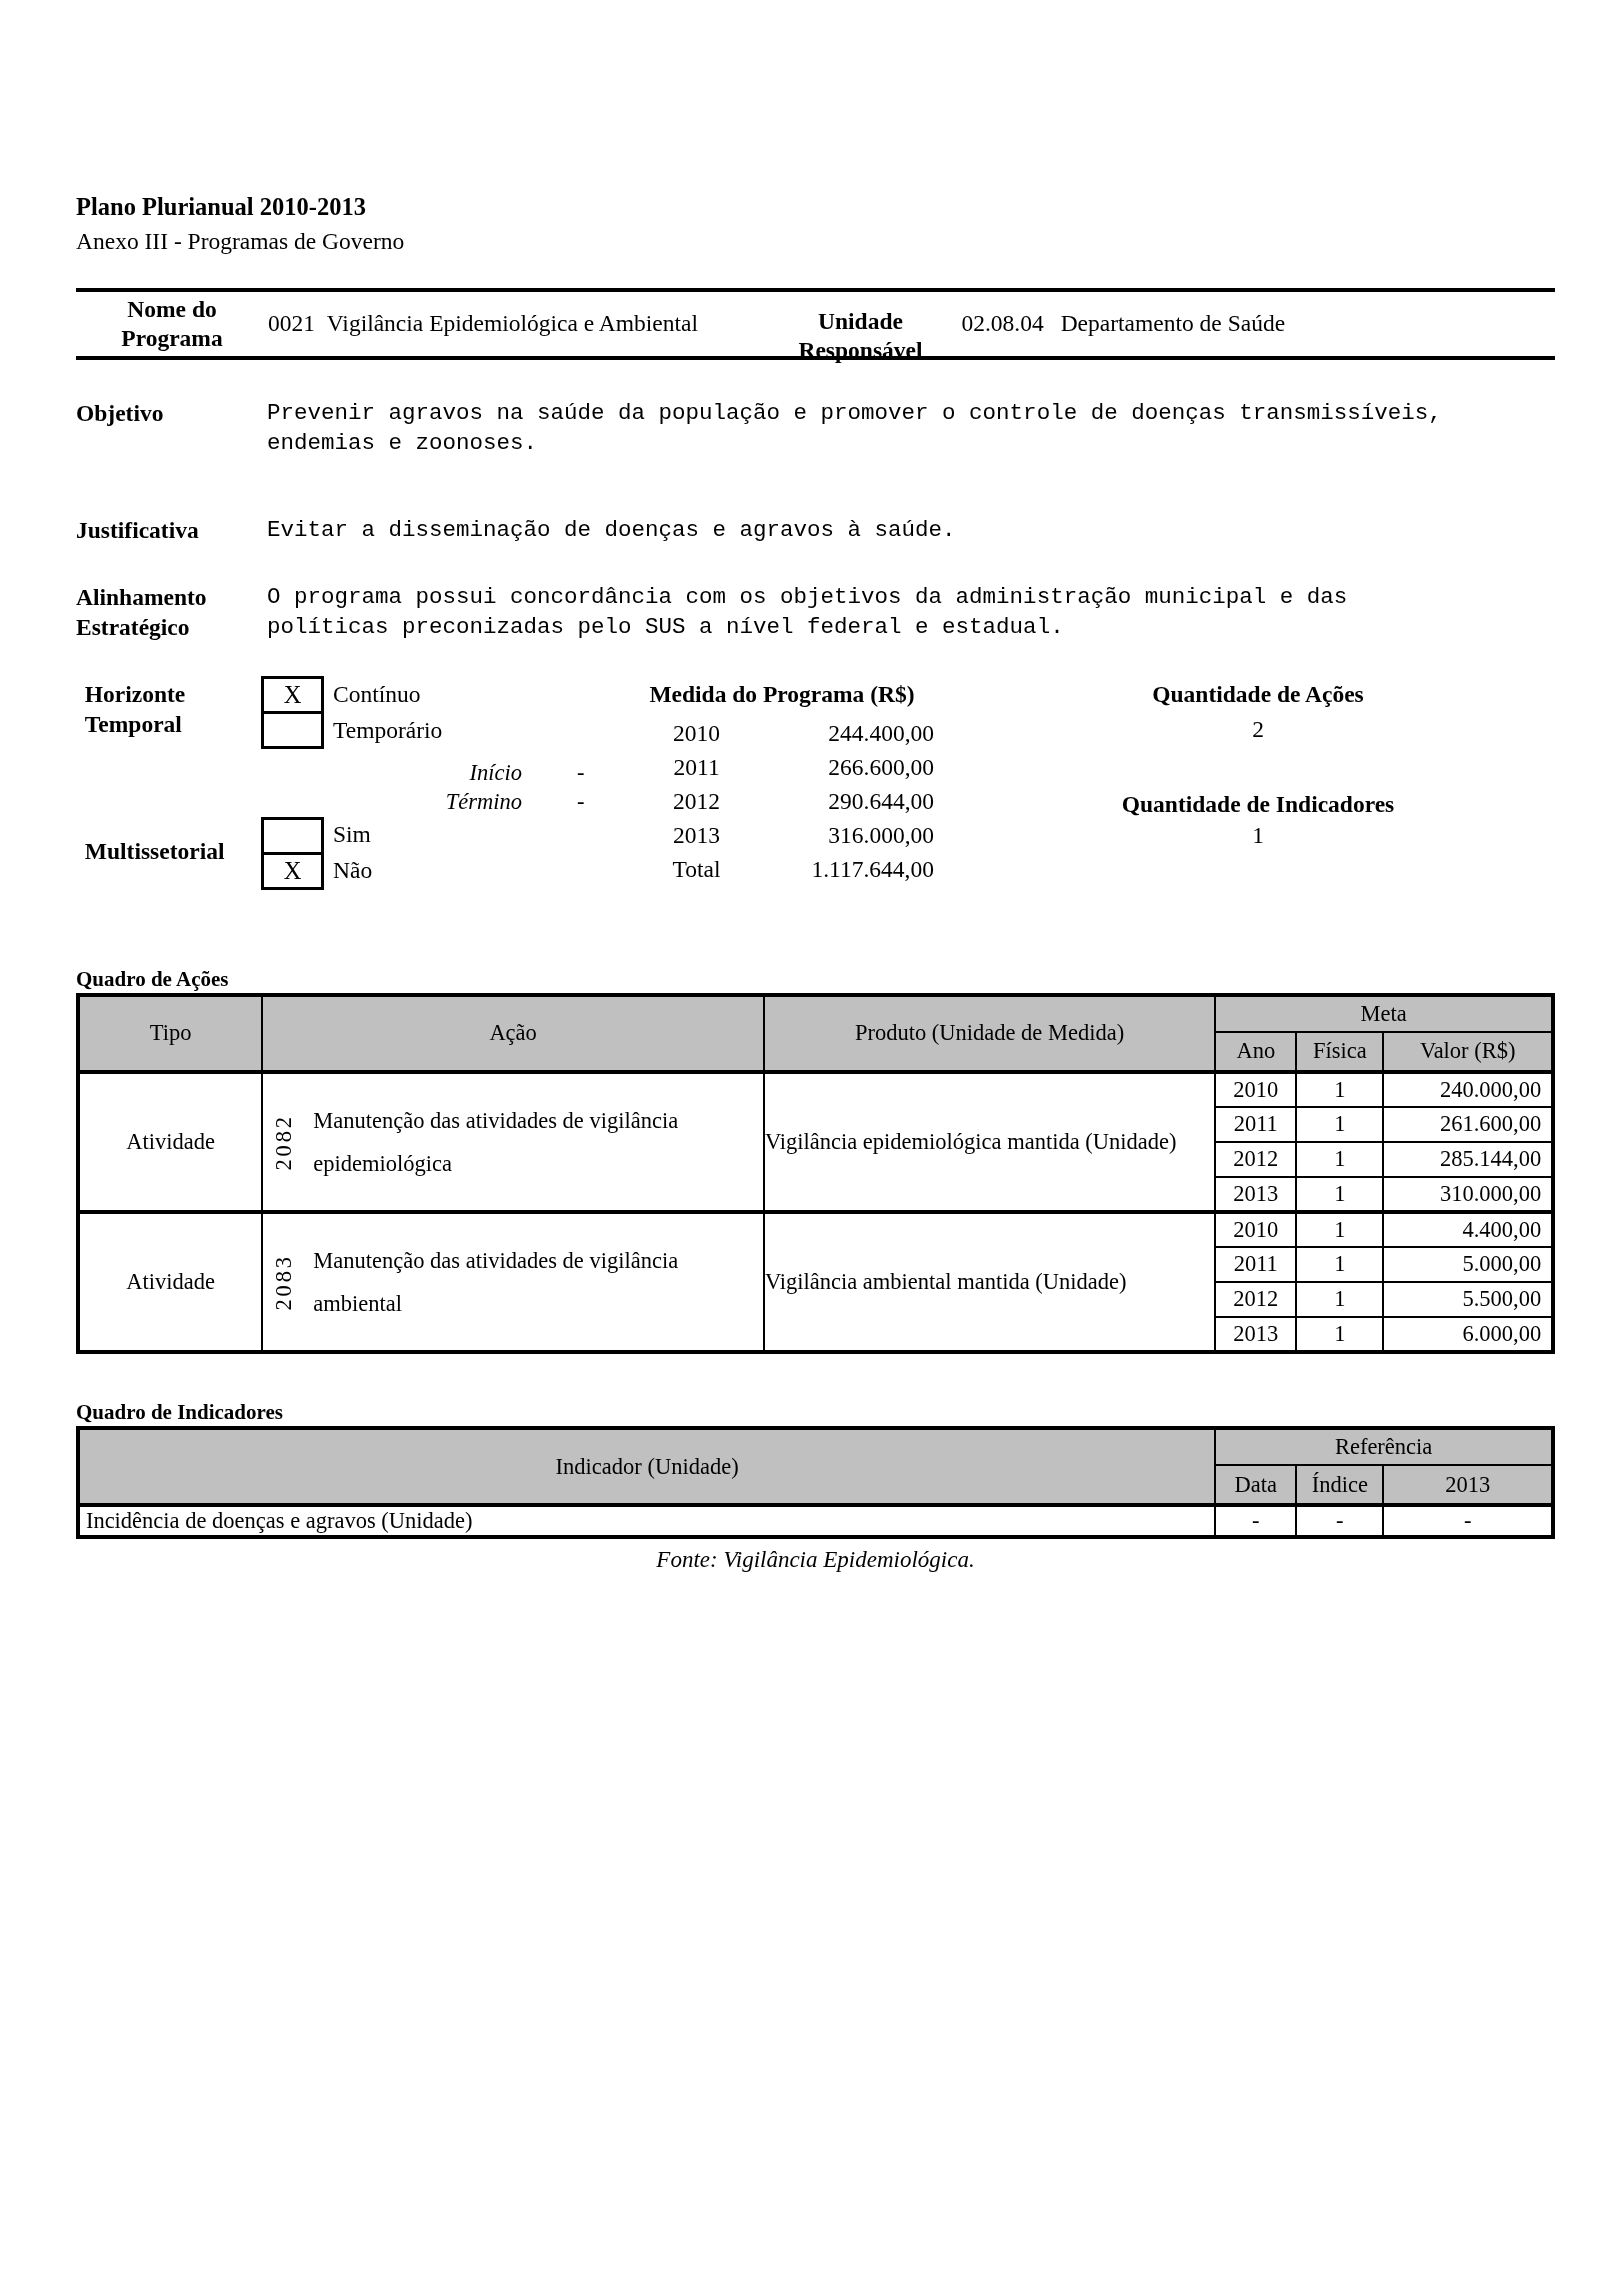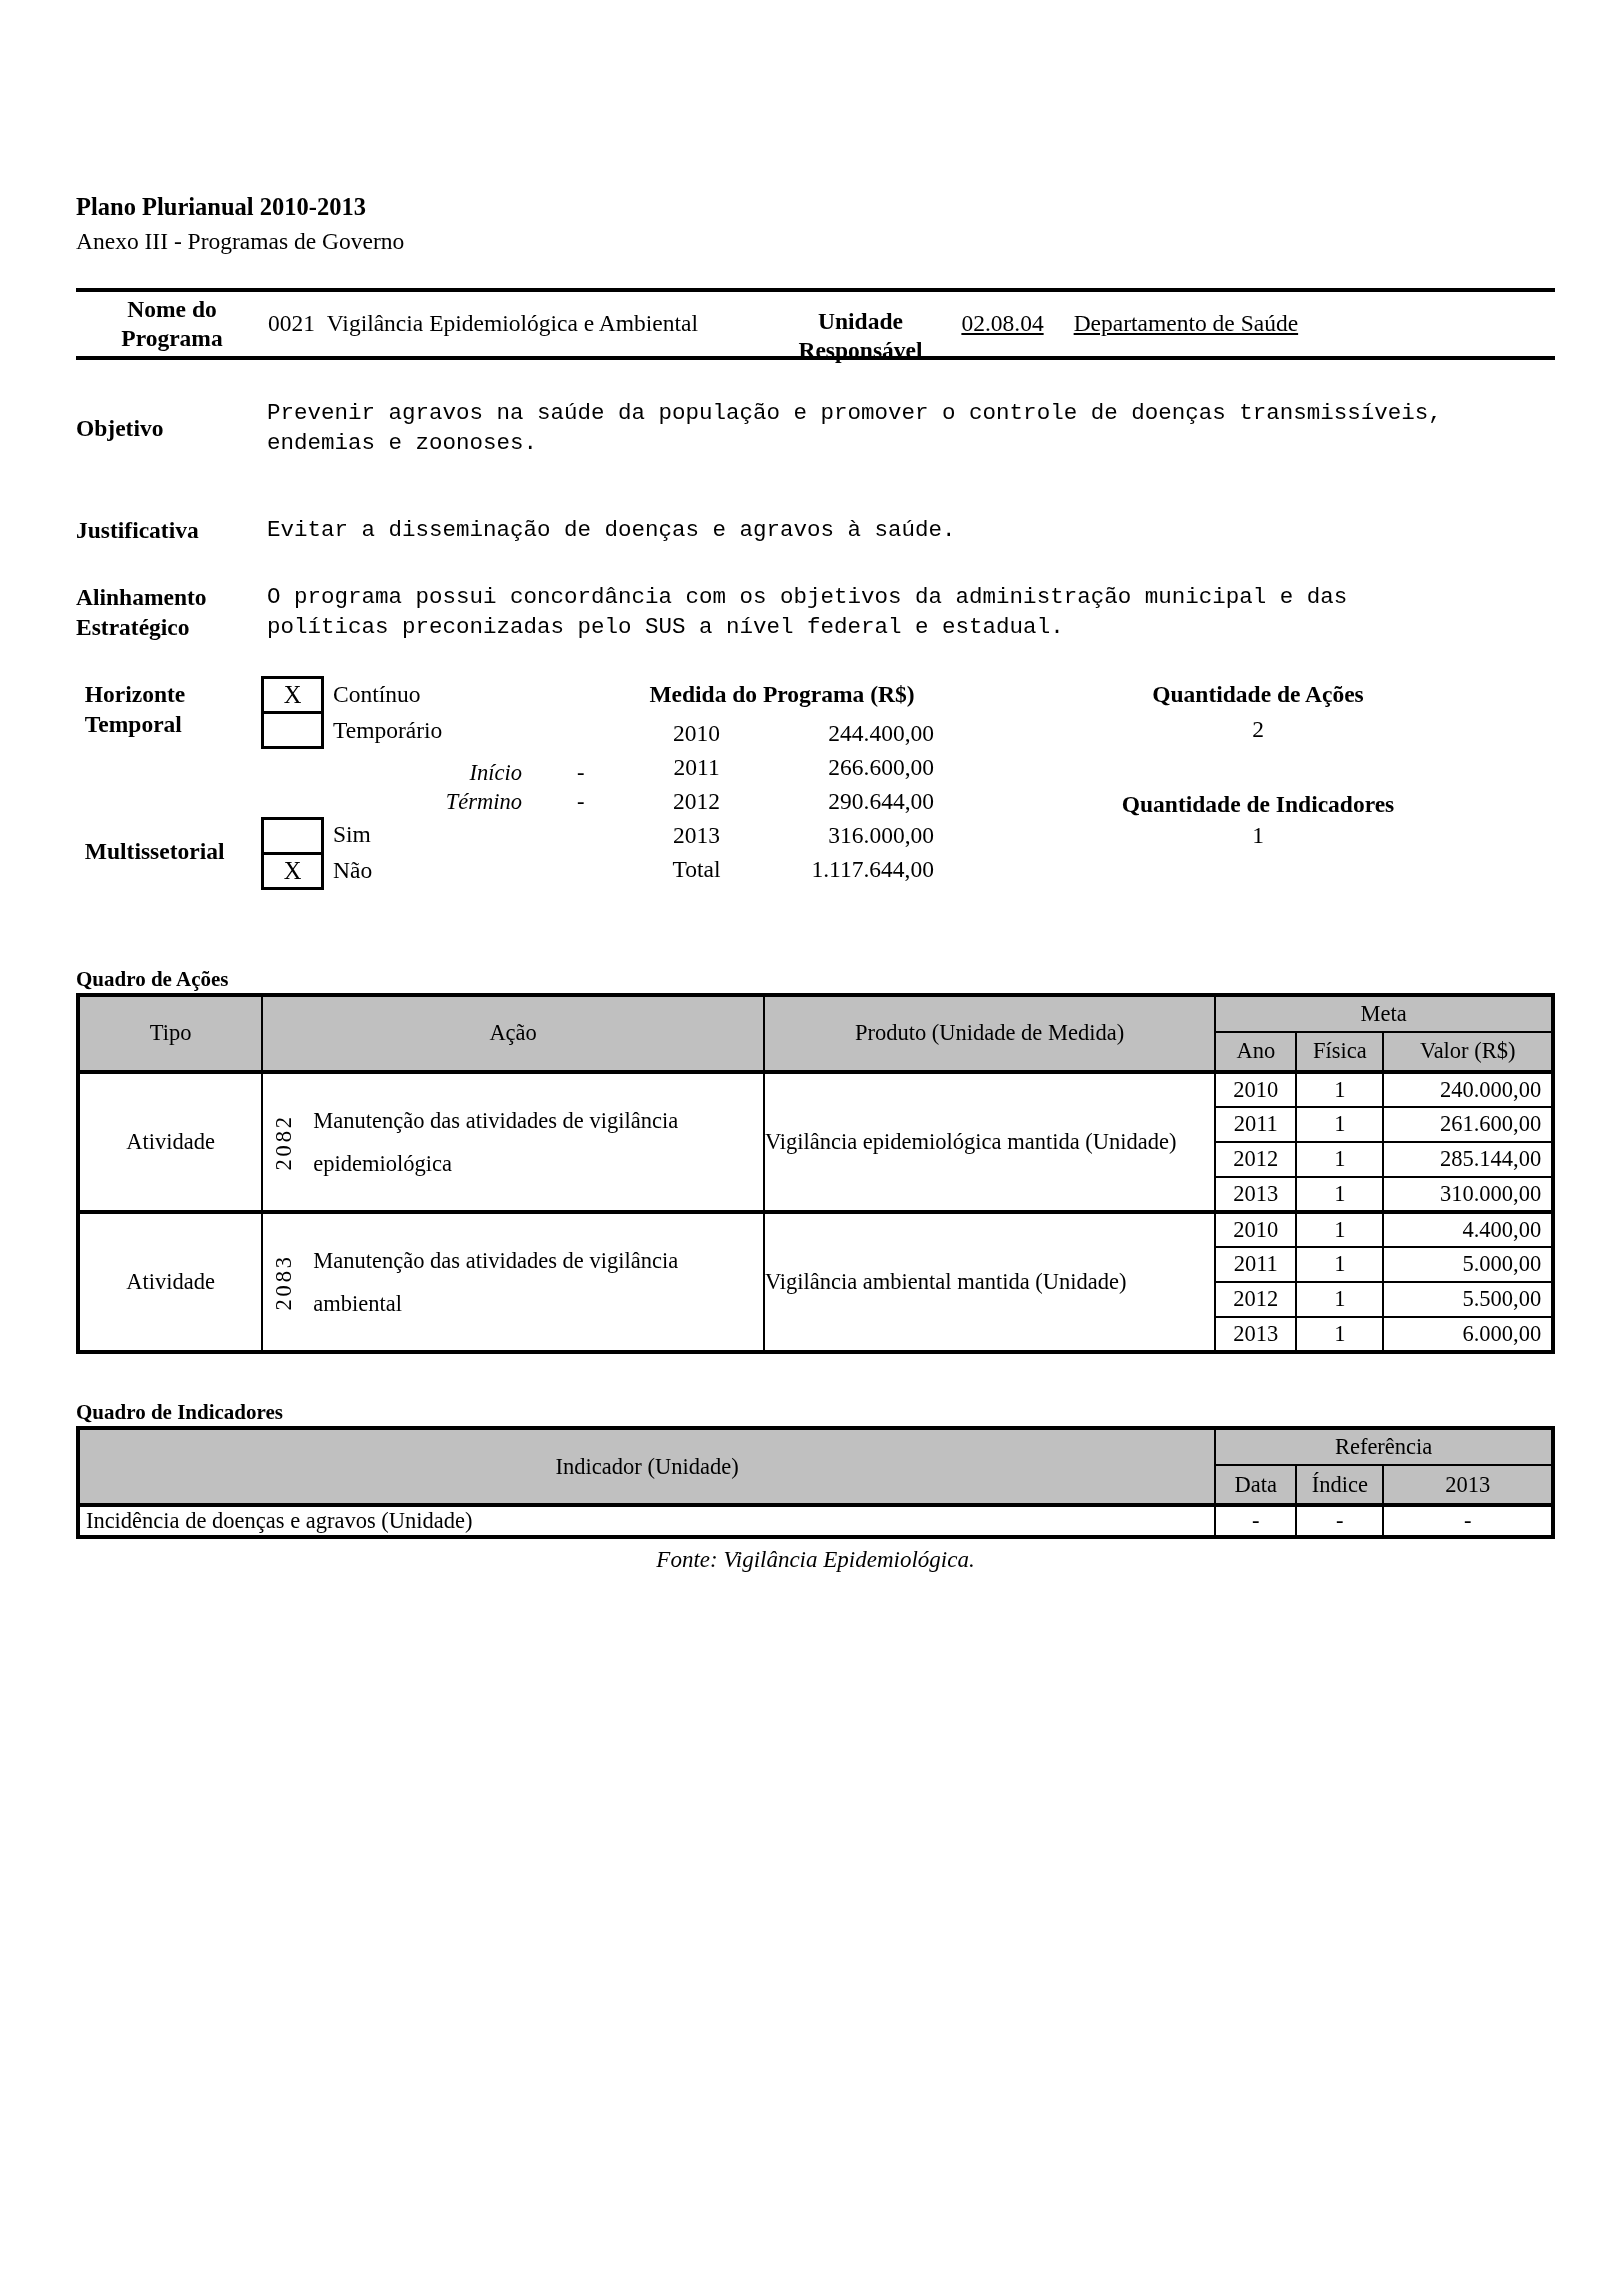--- a/index.html
+++ b/index.html
@@ -23,24 +23,24 @@
     margin-top:32px;
     border-top:4.9px solid #000;
     border-bottom:4.9px solid #000;
     height:64px;
     display:flex; align-items:center;
     font-size:23.5px;
   }
   .ph-label { width:192px; text-align:center; font-weight:bold; line-height:29px; padding:0 29px; box-sizing:border-box; }
   .ph-value { width:519px; display:flex; gap:11.8px; align-items:center; box-sizing:border-box; }
   .ph-label2 { width:147px; text-align:center; font-weight:bold; line-height:29px;margin-top:24px; }
-  .ph-value2 { flex:1; padding-left:27.4px; display:flex; gap:30px; align-items:flex-start; box-sizing:border-box;text-decoration:underline; }
-
-  
-  .section { display:flex;align-items:center; }
+  .ph-value2 { flex:1; padding-left:27.4px; display:flex; gap:17px; align-items:flex-start; box-sizing:border-box; }
+
+  
+  .section { display:flex; }
   .section-label { width:191px; font-weight:bold; font-size:23.5px; line-height:30px; }
   .section-text { flex:1; max-width:1196px; font-size:22.5px; line-height:30px;font-family:Liberation Mono, monospace; }
   .sec-objetivo { margin-top:38px; }
   .sec-justificativa { margin-top:57px; }
   .sec-alinhamento { margin-top:37px; }
 
   
   .band { position:relative; margin-top:15.7px; height:235px; font-size:23.5px; }
   .band .abs { position:absolute; }
   .band-label { font-weight:bold; line-height:30px; }

